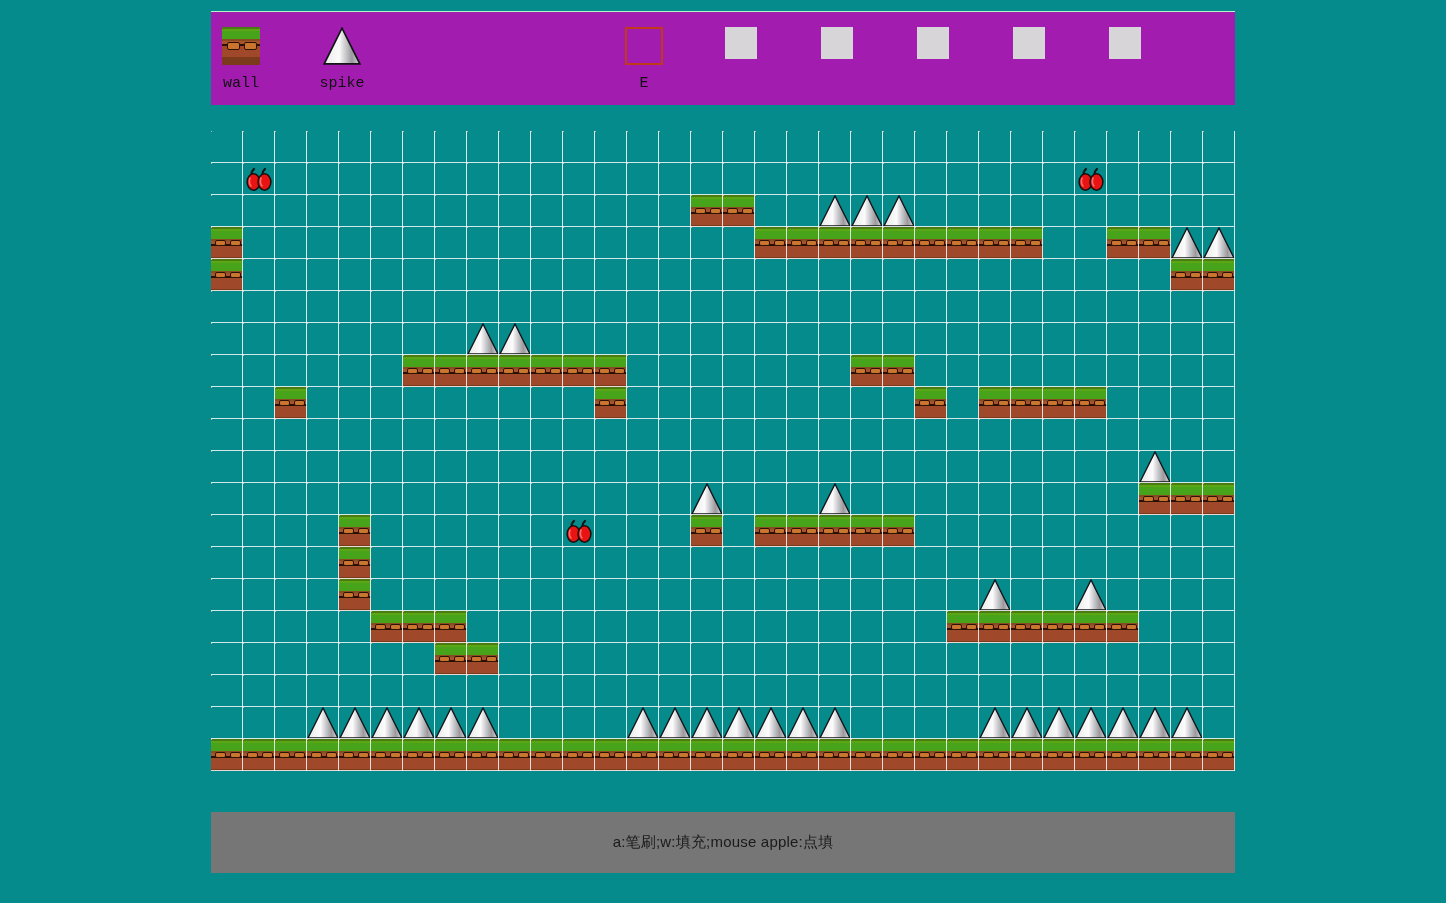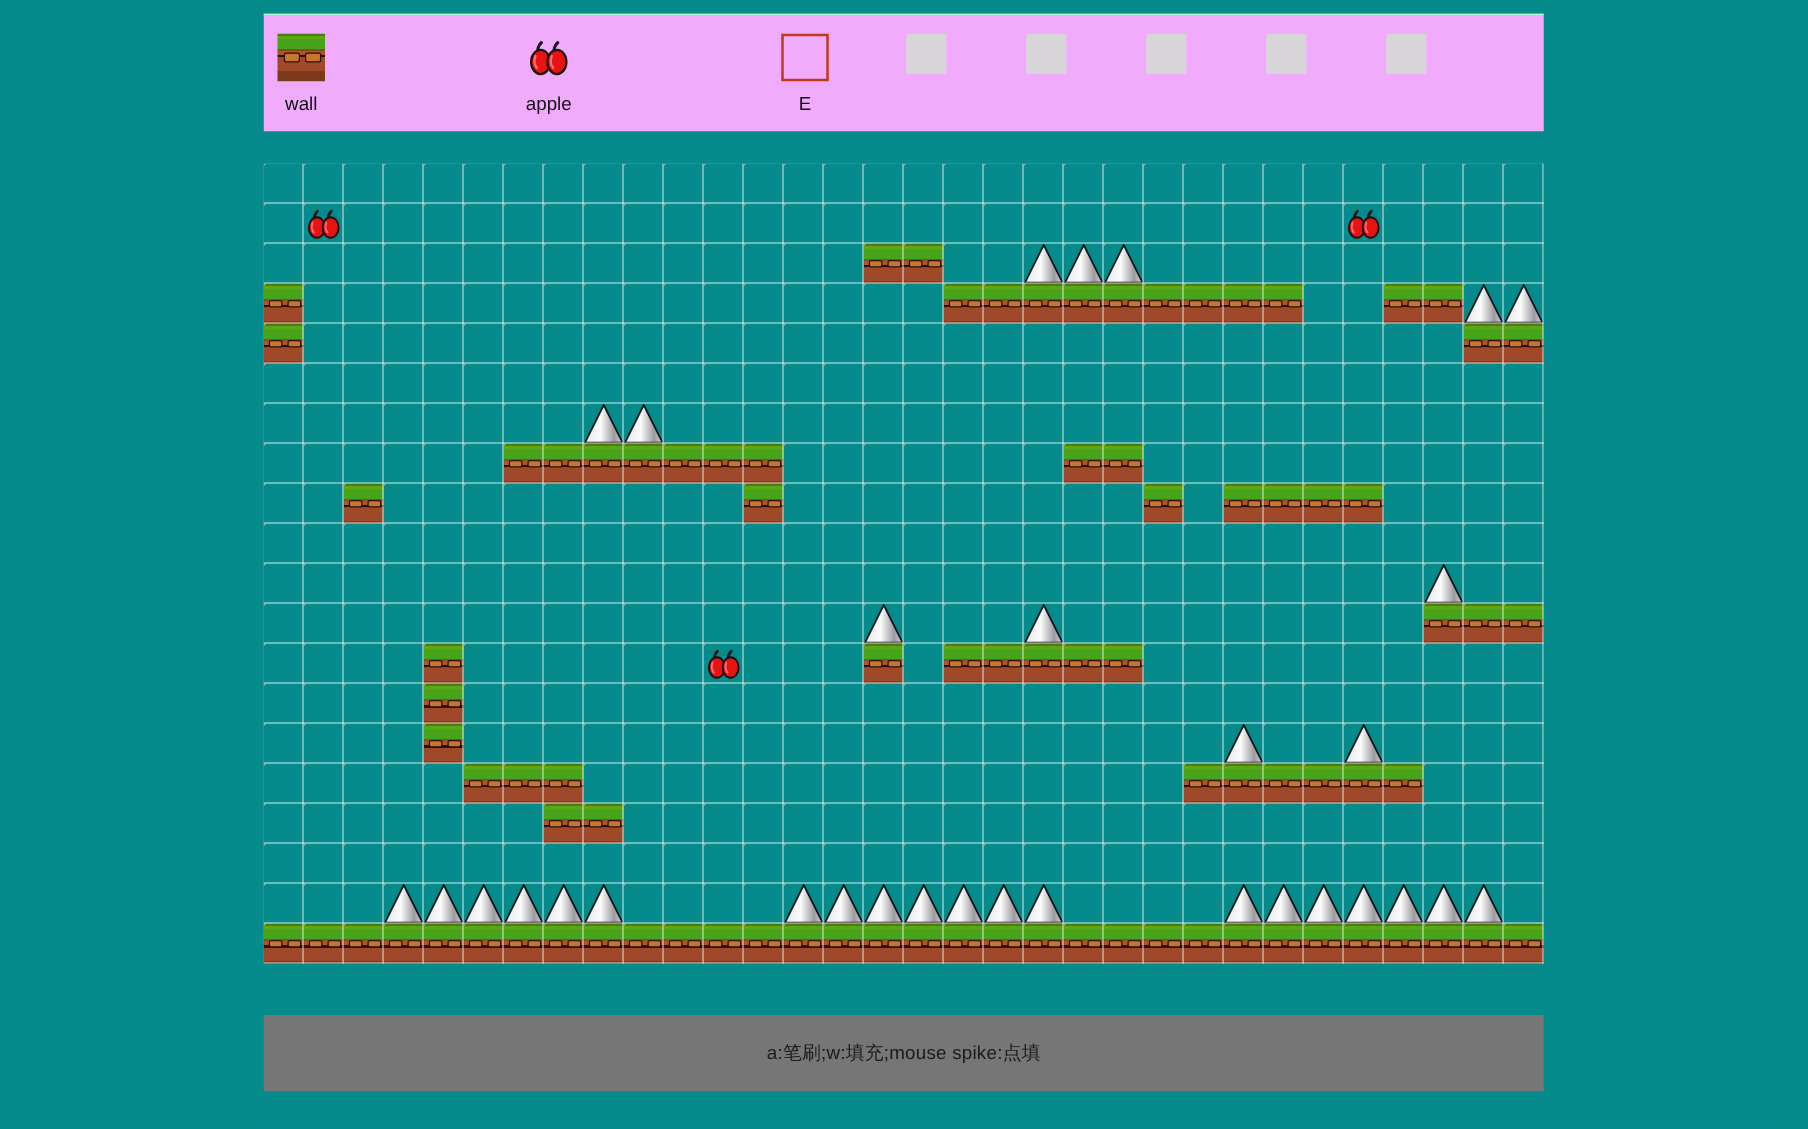--- a/index.html
+++ b/index.html
@@ -16,22 +16,23 @@
     position: relative;
   }
 
   
   #palette {
     position: absolute;
     left: 211px;
     top: 11px;
     width: 1024px;
     height: 93px;
-    background: #f0abfc;
+    background: #a21caf;
     border-top: 1px solid #b6f5c9;
+    font-family: Liberation Mono, monospace;
   }
   .palette-slot {
     position: absolute;
     top: 15px;
     width: 96px;
     text-align: center;
   }
   .slot-icon {
     width: 38px;
     height: 38px;
@@ -180,34 +181,38 @@
 </head>
 <body>
 
 <div id="palette">
     <div class="palette-slot" style="left: -18px;">
       <div class="slot-icon">
         <div class="tile-wall" style="width: 100%; height: 100%;"></div>
       </div>
       <div class="slot-label">wall</div>
     </div>
-    <div class="palette-slot" style="left: 180px;">
+    <div class="palette-slot" style="left: 83px;">
       <div class="slot-icon">
-        <div class="tile-apple" style="width: 100%; height: 100%;">
-          <svg viewBox="0 0 32 32" preserveAspectRatio="none">
-            <path d="M11 6 C9 8 8 11 9 13" stroke="#141414" stroke-width="2.2" fill="none" stroke-linecap="round"></path>
-            <path d="M22 6 C20 8 19 11 20 13" stroke="#141414" stroke-width="2.2" fill="none" stroke-linecap="round"></path>
-            <ellipse cx="10.5" cy="19" rx="6.4" ry="8.2" fill="#e81414" stroke="#1a1010" stroke-width="1.5"></ellipse>
-            <ellipse cx="21.5" cy="19" rx="6.4" ry="8.2" fill="#e81414" stroke="#1a1010" stroke-width="1.5"></ellipse>
-            <path d="M7 15 C6 18 6.3 21 8 23" stroke="#ff6a6a" stroke-width="1.6" fill="none" stroke-linecap="round"></path>
-            <path d="M18 15 C17 18 17.3 21 19 23" stroke="#ff6a6a" stroke-width="1.6" fill="none" stroke-linecap="round"></path>
-          </svg>
-        </div>
-      </div>
-      <div class="slot-label">apple</div>
+        <div class="tile-spike" style="width: 100%; height: 100%;">
+          <svg viewBox="0 0 32 32" preserveAspectRatio="none">
+            <defs>
+              <linearGradient id="sg" x1="0" y1="0" x2="1" y2="0">
+                <stop offset="0%" stop-color="#e9e9ea"></stop>
+                <stop offset="42%" stop-color="#fbfbfc"></stop>
+                <stop offset="58%" stop-color="#cfcfd2"></stop>
+                <stop offset="78%" stop-color="#9a9a9e"></stop>
+                <stop offset="100%" stop-color="#d8d8dc"></stop>
+              </linearGradient>
+            </defs>
+            <polygon points="16,1 31,31 1,31" fill="url(#sg)" stroke="#141418" stroke-width="1.4"></polygon>
+          </svg>
+        </div>
+      </div>
+      <div class="slot-label">spike</div>
     </div>
     <div class="palette-slot" style="left: 385px;">
       <div class="slot-icon slot-eraser"></div>
       <div class="slot-label">E</div>
     </div>
     <div class="palette-slot" style="left: 482px;">
       <div class="slot-icon slot-empty" style="width: 32px; height: 32px;"></div>
       <div class="slot-label"></div>
     </div>
     <div class="palette-slot" style="left: 578px;">
@@ -1041,14 +1046,14 @@
       </div>
       <div class="cell" style="left: 992px; top: 608px;">
         <div class="tile-wall" style="width: 100%; height: 100%;"></div>
       </div>
     </div>
   <div id="grid-lines"></div>
   <div id="grid-dots"></div>
 </div>
 
 <div id="statusbar">
-  <span class="status-text">a:笔刷;w:填充;mouse spike:点填</span>
+  <span class="status-text">a:笔刷;w:填充;mouse apple:点填</span>
 </div>
 
 </body></html>

